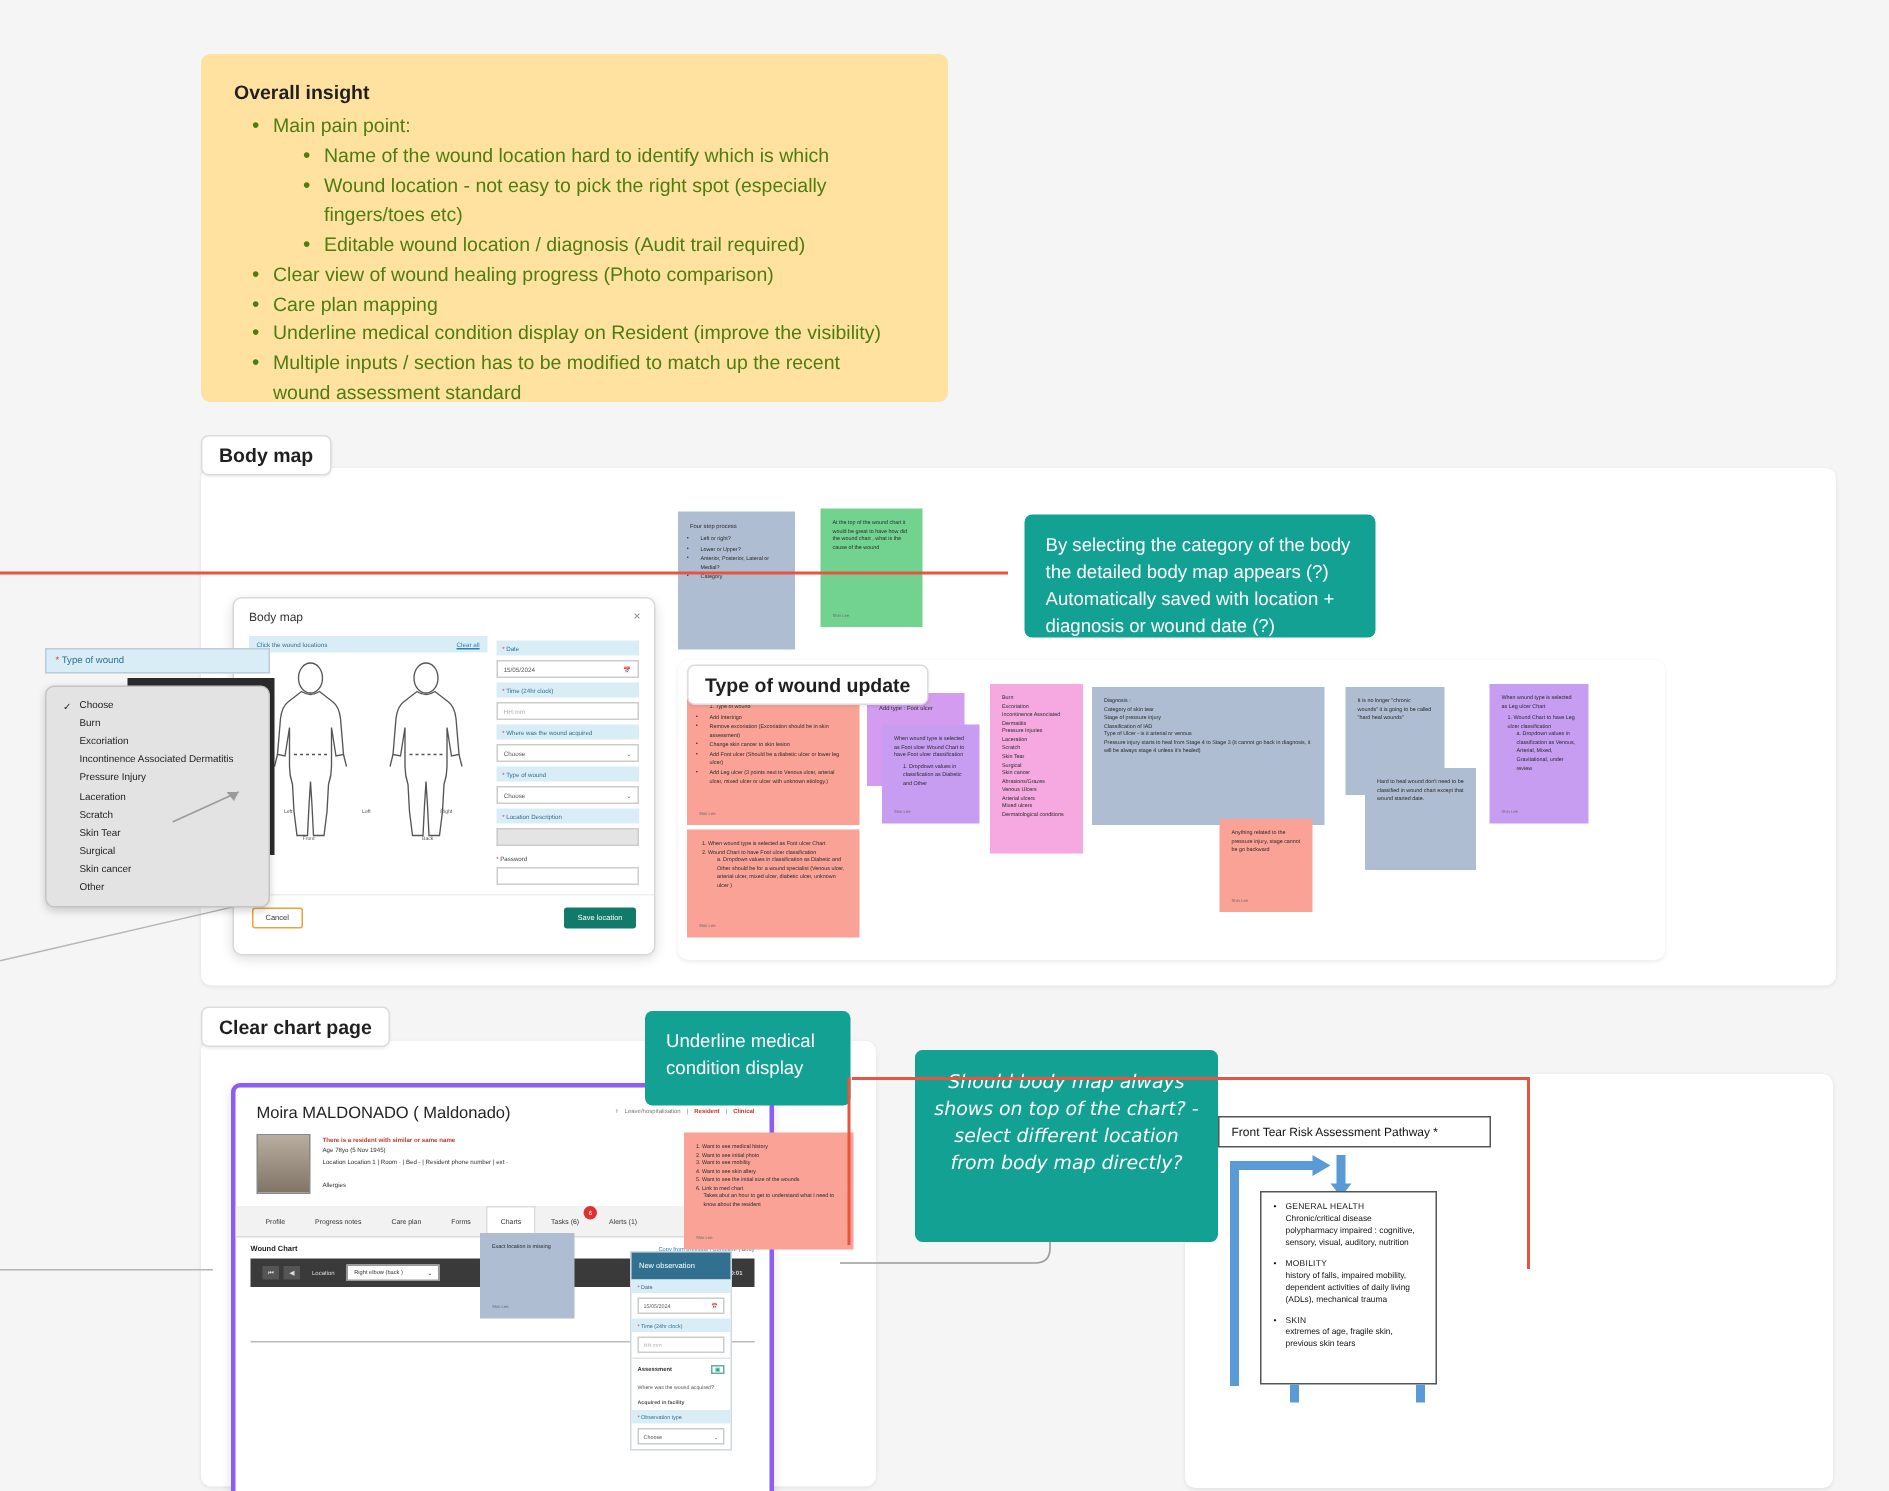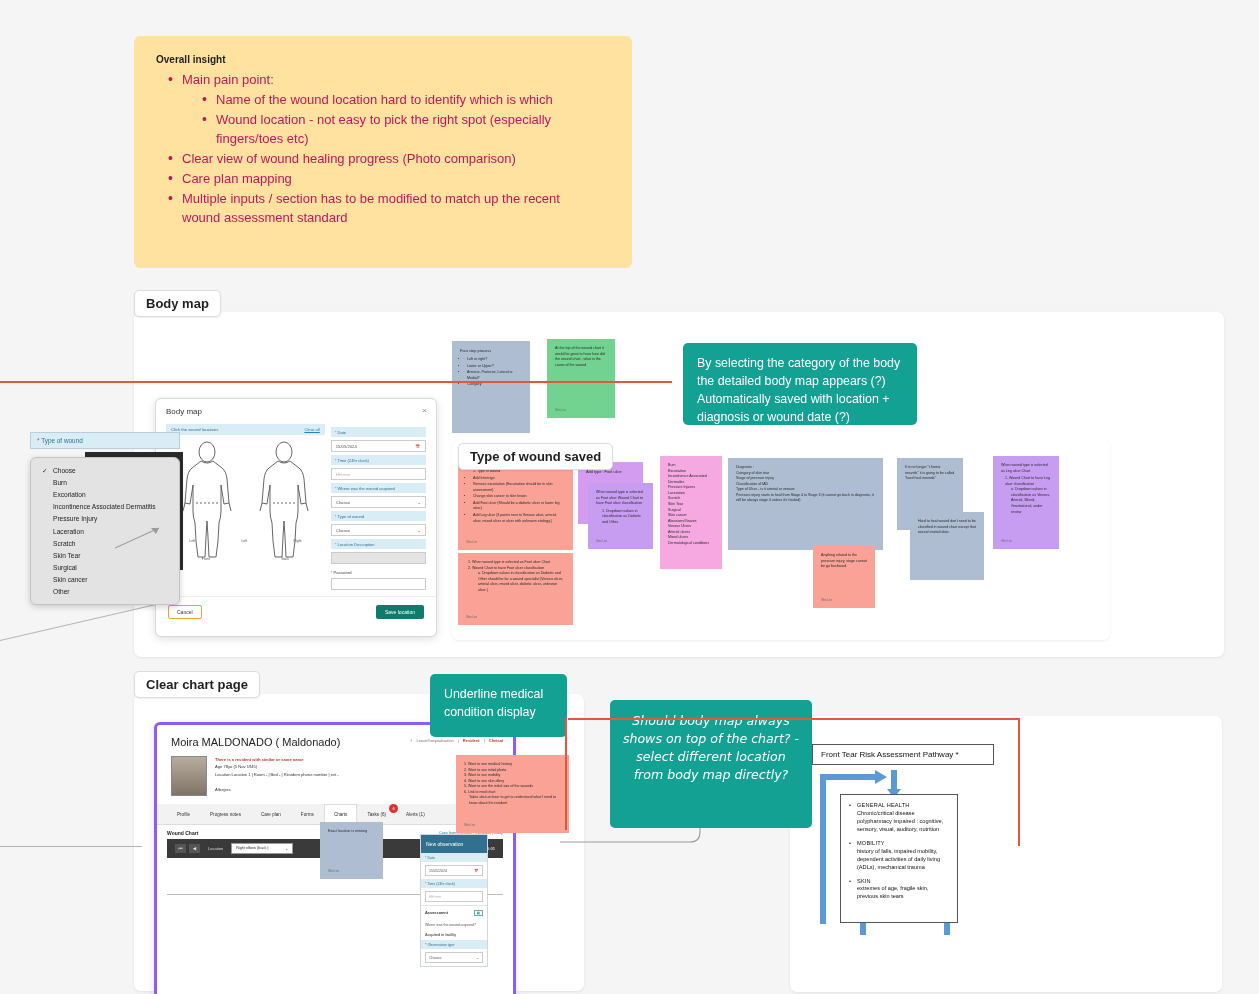--- a/index.html
+++ b/index.html
@@ -9,24 +9,24 @@
     font-family: "Liberation Sans", sans-serif;
     overflow: hidden;
   }
   .canvas { position: relative; width: 1259px; height: 994px; }
 
   
   .insight-card {
     position: absolute; left: 134px; top: 36px; width: 498px; height: 232px;
     background: #ffe2a0; border-radius: 6px; padding: 18px 22px;
   }
-  .insight-title { font-size: 10px; font-weight: bold; color: #1f1f1f; margin-bottom: 5px; }
+  .insight-title { font-size: 13px; font-weight: bold; color: #1f1f1f; margin-bottom: 5px; }
   .insight-card ul { list-style: none; }
   .insight-card li {
-    font-size: 13px; color: #be185d; line-height: 1.52;
+    font-size: 13px; color: #4d7c0f; line-height: 1.52;
     position: relative; padding-left: 16px; margin-left: 10px;
   }
   .insight-card li::before {
     content: "•"; position: absolute; left: 2px; top: -1px; font-size: 14px;
   }
   .insight-card li ul li { margin-left: 18px; }
 
   
   .frame-label {
     position: absolute; background: #fff; border: 1px solid #dcdcdc;
@@ -223,24 +223,26 @@
 <div class="canvas">
 
   <div class="insight-card">
     <div class="insight-title">Overall insight</div>
     <ul>
       <li>
         <span>Main pain point:</span>
         <ul>
           <li>Name of the wound location hard to identify which is which</li>
           <li>Wound location - not easy to pick the right spot (especially fingers/toes etc)</li>
+          <li>Editable wound location / diagnosis  (Audit trail required)</li>
         </ul>
       </li>
       <li>Clear view of wound healing progress (Photo comparison)</li>
       <li>Care plan mapping</li>
+      <li>Underline medical condition display on Resident (improve the visibility)</li>
       <li style="max-width:430px">Multiple inputs / section has to be modified to match up the recent wound assessment standard</li>
     </ul>
   </div>
 
   <div class="frame-label" style="left:134px; top:290px;">Body map</div>
   <div class="frame" style="left:134px; top:312px; width:1090px; height:345px;"></div>
 
   <div class="redline" style="left:0px; top:381px; width:672px; height:2px;"></div>
 
   <div class="grayline" style="left:0px; top:640px; width:170px; transform: rotate(-13deg);"></div>
@@ -362,21 +364,21 @@
       <div class="dd-item">Other</div>
     </div>
   </div>
 
   <svg style="position:absolute; left:115px; top:520px; z-index:11;" width="50" height="30">
     <line x1="0" y1="28" x2="44" y2="8" stroke="#9b9b9b" stroke-width="1.1"></line>
     <polygon points="44,8 36,8 41,14" fill="#9b9b9b"></polygon>
   </svg>
 
   <div class="frame" style="left:452px; top:440px; width:658px; height:200px;"></div>
-  <div class="frame-label" style="left:458px; top:443px;">Type of wound saved</div>
+  <div class="frame-label" style="left:458px; top:443px;">Type of wound update</div>
 
   <div class="note note-salmon" style="left:458px; top:462px; width:115px; height:88px;">
     <ul>
       <li style="list-style:none">1. Type of wound</li>
       <li>Add Intertrigo</li>
       <li>Remove excoriation (Excoriation should be in skin assessment)</li>
       <li>Change skin cancer to skin lesion</li>
       <li>Add Foot ulcer (Should be a diabetic ulcer or lower leg ulcer)</li>
       <li>Add Leg ulcer (3 points next to Venous ulcer, arterial ulcer, mixed ulcer or ulcer with unknown etiology.)</li>
     </ul>

